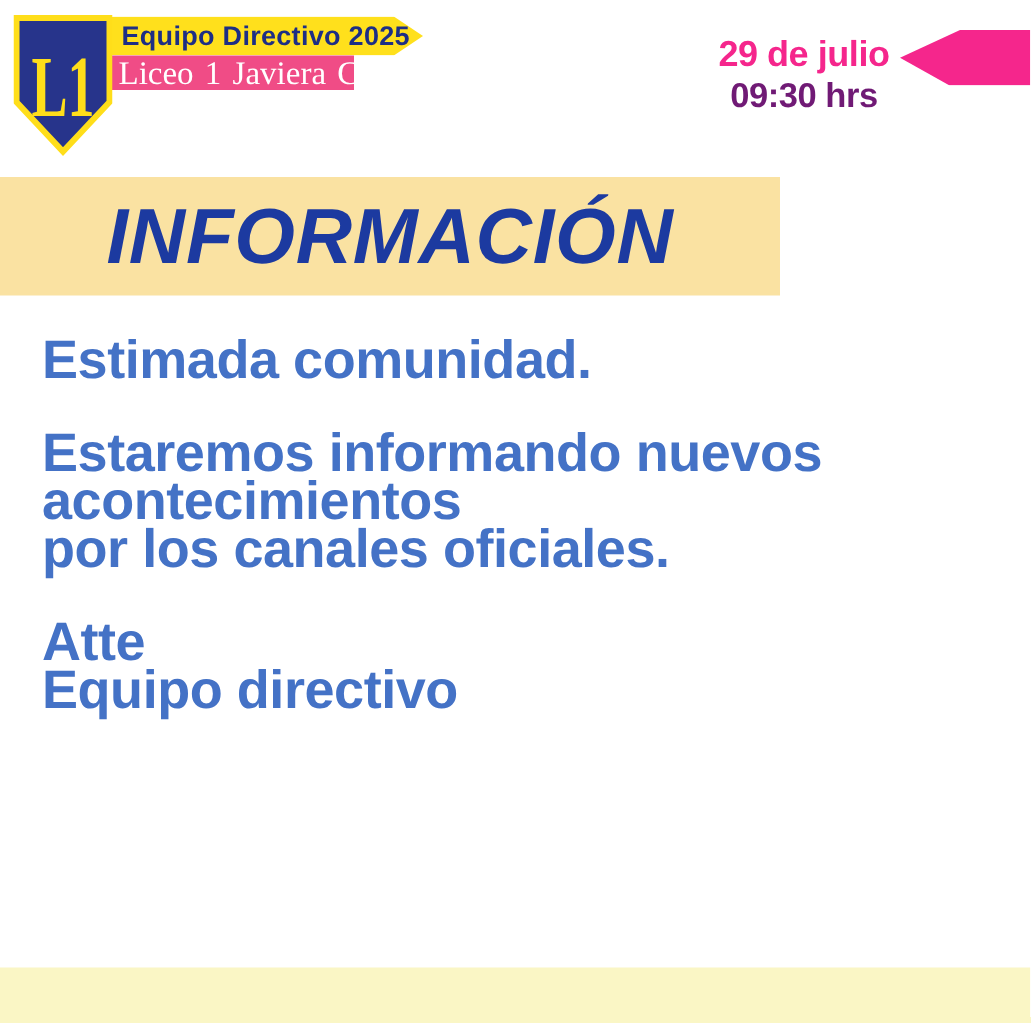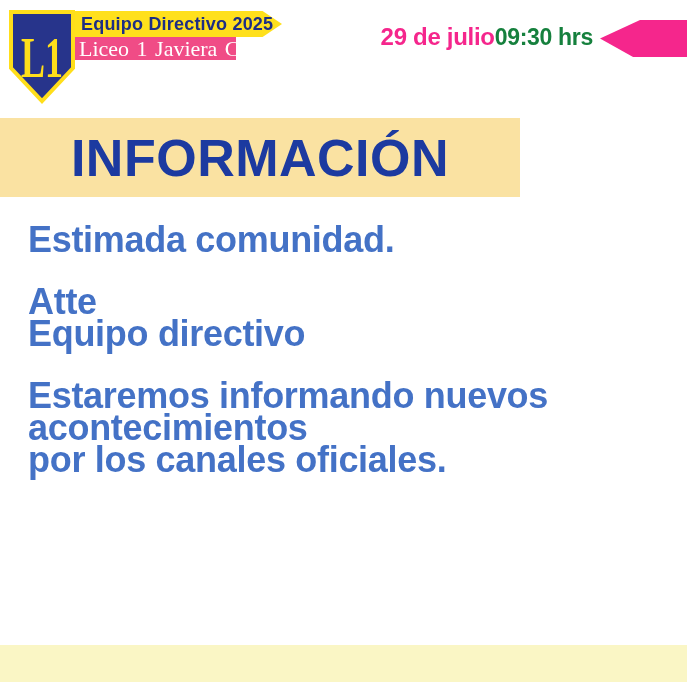--- a/index.html
+++ b/index.html
@@ -46,32 +46,32 @@
     position: absolute;
     left: 9px; top: 10px;
     width: 66px; height: 94px;
     z-index: 2;
   }
 
   
   .date-badge {
     position: absolute;
     top: 23px; right: 94px;
-    display: flex; flex-direction: row; align-items: center;
+    display: flex; flex-direction: column; align-items: center;
     z-index: 1;
   }
   .date-badge .date {
     color: #F5268C;
     font-size: 24px; font-weight: 700;
     line-height: 27px;
     letter-spacing: -0.3px;
     white-space: nowrap;
   }
   .date-badge .time {
-    color: #15803d;
+    color: #701a75;
     font-size: 23px; font-weight: 700;
     line-height: 26px;
     letter-spacing: -0.3px;
     white-space: nowrap;
   }
   .side-arrow {
     position: absolute;
     left: 600px; top: 20px;
     width: 87px; height: 37px;
     background: #F5268C;
@@ -84,20 +84,21 @@
     left: 0; top: 118px;
     width: 520px; height: 79px;
     background: #FAE2A2;
     display: flex; align-items: center; justify-content: center;
   }
   .title-banner h1 {
     color: #1C3AA0;
     font-size: 52px; font-weight: 700;
     letter-spacing: 0.5px;
     white-space: nowrap;
+    font-style: italic;
   }
 
   
   .body-text {
     position: absolute;
     left: 0; top: 224px;
     width: 687px;
     padding: 0 28px;
     color: #4472C6;
     font-size: 36px; font-weight: 700;
@@ -141,21 +142,21 @@
   </div>
 
   <div class="side-arrow"></div>
 
   <div class="title-banner">
     <h1>INFORMACIÓN</h1>
   </div>
 
   <div class="body-text">
       <p>Estimada comunidad.</p>
+      <p>Estaremos informando nuevos acontecimientos
+por los canales oficiales.</p>
       <p>Atte
 Equipo directivo</p>
-      <p>Estaremos informando nuevos acontecimientos
-por los canales oficiales.</p>
     </div>
 
   <div class="bottom-bar"></div>
 
 </div>
 
 </body></html>

